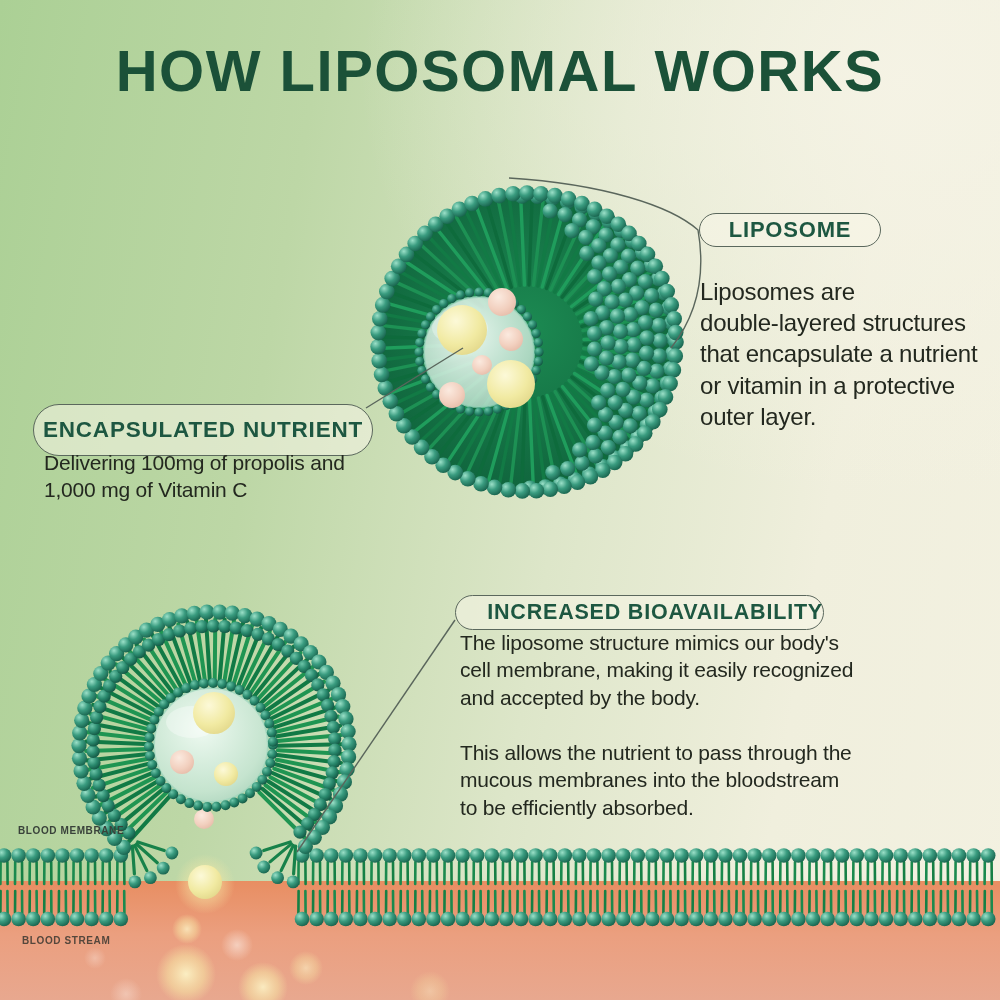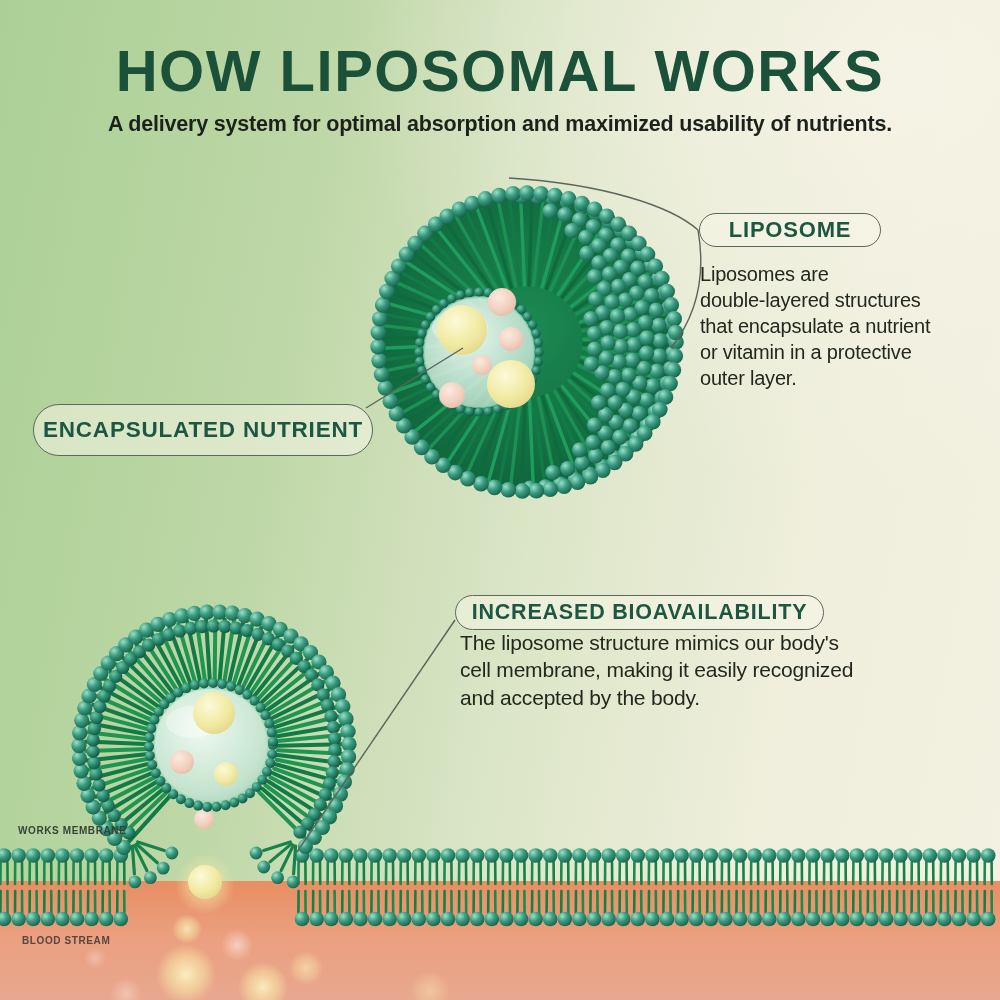--- a/index.html
+++ b/index.html
@@ -22,26 +22,26 @@
   }
   .pill{
     display:flex;align-items:center;justify-content:center;
     border:1.6px solid #5b685d;border-radius:60px;
     background:rgba(247,245,232,.55);
     color:#1d5741;font-weight:bold;font-size:22px;letter-spacing:.8px;
     box-sizing:border-box;
   }
   .pill-liposome{left:699px;top:213px;width:182px;height:34px;}
   .pill-nutrient{left:33px;top:404px;width:340px;height:52px;font-size:22.5px;}
-  .pill-bio{left:455px;top:595px;width:369px;height:35px;font-size:21.5px;}
+  .pill-bio{left:455px;top:595px;width:369px;height:35px;font-size:21.5px;justify-content:flex-end;}
   .para{
     color:#23281f;font-weight:500;letter-spacing:-0.2px;
     white-space:pre-line;line-height:1.3;
   }
-  .lipo-desc{left:700px;top:261px;width:300px;font-size:20px;}
+  .lipo-desc{left:700px;top:276px;width:300px;font-size:24px;}
   .nutrient-desc{left:44px;top:449px;width:380px;font-size:21px;}
   .bio-p1{left:460px;top:629px;width:460px;font-size:21px;}
   .bio-p2{left:460px;top:739px;width:460px;font-size:21px;}
   .scene-label{
     font-size:10px;font-weight:bold;letter-spacing:.6px;line-height:1;
   }
   .lbl-membrane{left:18px;top:826px;color:#39423a;}
   .lbl-blood{left:22px;top:936px;color:#55473c;}
 </style>
 </head>
@@ -997,37 +997,41 @@
         <circle cx="452" cy="395" r="13" fill="url(#gp)"></circle>
       </g>
     <g id="leads">
       <path d="M 509 178 C 604 184 671 206 698 230 C 707 282 694 319 671 348" fill="none" stroke="#5a665c" stroke-width="1.4"></path>
       <line x1="463" y1="348" x2="366" y2="408" stroke="#5a665c" stroke-width="1.4"></line>
       <line x1="455" y1="620" x2="297" y2="852" stroke="#5a665c" stroke-width="1.4"></line>
     </g>
   </svg>
 
   <div class="txt title">HOW LIPOSOMAL WORKS</div>
-  <div class="txt subtitle">A delivery system for optimal absorption and maximized usability of nutrients.</div>
 
   <div class="txt pill pill-liposome">
     <span>LIPOSOME</span>
   </div>
   <div class="txt para lipo-desc">Liposomes are
 double-layered structures
 that encapsulate a nutrient
 or vitamin in a protective
 outer layer.</div>
 
   <div class="txt pill pill-nutrient">
     <span>ENCAPSULATED NUTRIENT</span>
   </div>
+  <div class="txt para nutrient-desc">Delivering 100mg of propolis and
+1,000 mg of Vitamin C</div>
 
   <div class="txt pill pill-bio">
     <span>INCREASED BIOAVAILABILITY</span>
   </div>
   <div class="txt para bio-p1">The liposome structure mimics our body's
 cell membrane, making it easily recognized
 and accepted by the body.</div>
+  <div class="txt para bio-p2">This allows the nutrient to pass through the
+mucous membranes into the bloodstream
+to be efficiently absorbed.</div>
 
-  <div class="txt scene-label lbl-membrane">WORKS MEMBRANE</div>
+  <div class="txt scene-label lbl-membrane">BLOOD MEMBRANE</div>
   <div class="txt scene-label lbl-blood">BLOOD STREAM</div>
 </div>
 
 </body></html>

